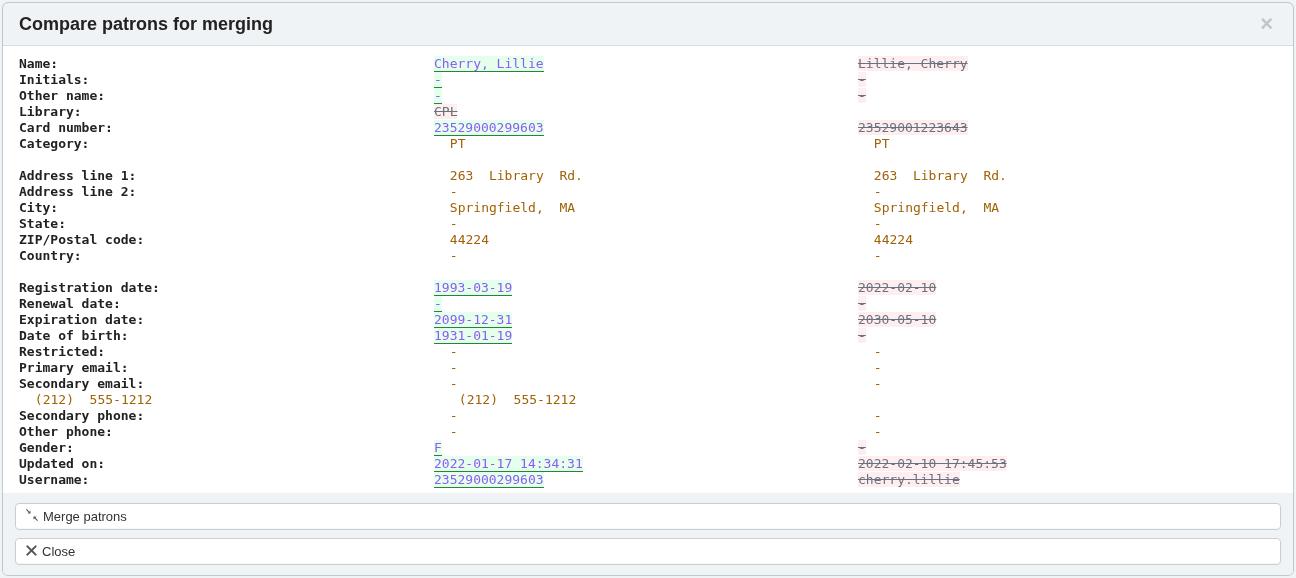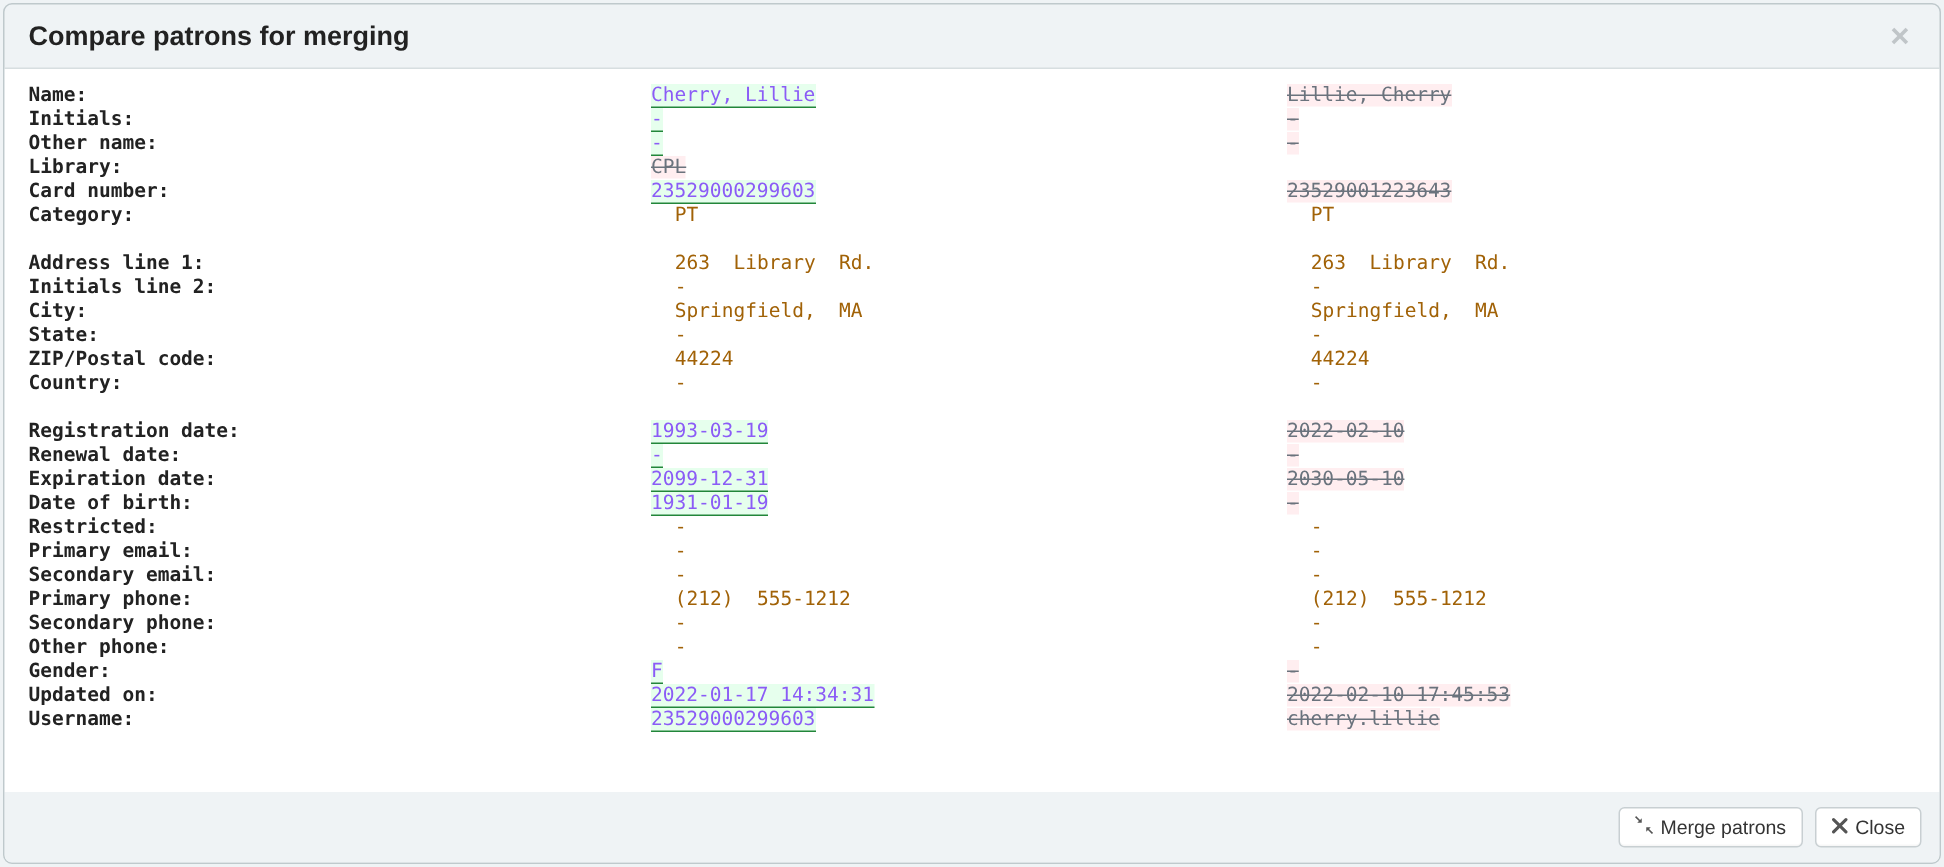--- a/index.html
+++ b/index.html
@@ -89,23 +89,24 @@
     padding: 0 0;
   }
   .plain {
     color: #a16207;
     padding-left: 8px;
     margin-top: 13px;
   }
   .modal-footer {
     padding: 10px 12px;
     display: flex;
-    justify-content: flex-end;
+    justify-content: center;
     gap: 8px;
     background: #eff3f5;
+    flex-direction: column;
   }
   .btn {
     background: #fff;
     border: 1px solid #c8cfd2;
     border-radius: 4px;
     padding: 5px 10px;
     font-size: 13px;
     color: #333;
     cursor: pointer;
     display: inline-flex;
@@ -155,21 +156,21 @@
         <div class="keepcol"><span class="plain"> PT</span></div>
         <div class="dropcol"><span class="plain"> PT</span></div>
       </div>
       <div class="spacer"></div>
       <div class="row">
         <div class="labelcol">Address line 1:</div>
         <div class="keepcol"><span class="plain"> 263  Library  Rd.</span></div>
         <div class="dropcol"><span class="plain"> 263  Library  Rd.</span></div>
       </div>
       <div class="row">
-        <div class="labelcol">Initials line 2:</div>
+        <div class="labelcol">Address line 2:</div>
         <div class="keepcol"><span class="plain"> -</span></div>
         <div class="dropcol"><span class="plain"> -</span></div>
       </div>
       <div class="row">
         <div class="labelcol">City:</div>
         <div class="keepcol"><span class="plain"> Springfield,  MA</span></div>
         <div class="dropcol"><span class="plain"> Springfield,  MA</span></div>
       </div>
       <div class="row">
         <div class="labelcol">State:</div>
@@ -216,21 +217,20 @@
         <div class="labelcol">Primary email:</div>
         <div class="keepcol"><span class="plain"> -</span></div>
         <div class="dropcol"><span class="plain"> -</span></div>
       </div>
       <div class="row">
         <div class="labelcol">Secondary email:</div>
         <div class="keepcol"><span class="plain"> -</span></div>
         <div class="dropcol"><span class="plain"> -</span></div>
       </div>
       <div class="row">
-        <div class="labelcol">Primary phone:</div>
         <div class="keepcol"><span class="plain"> (212)  555-1212</span></div>
         <div class="dropcol"><span class="plain"> (212)  555-1212</span></div>
       </div>
       <div class="row">
         <div class="labelcol">Secondary phone:</div>
         <div class="keepcol"><span class="plain"> -</span></div>
         <div class="dropcol"><span class="plain"> -</span></div>
       </div>
       <div class="row">
         <div class="labelcol">Other phone:</div>

